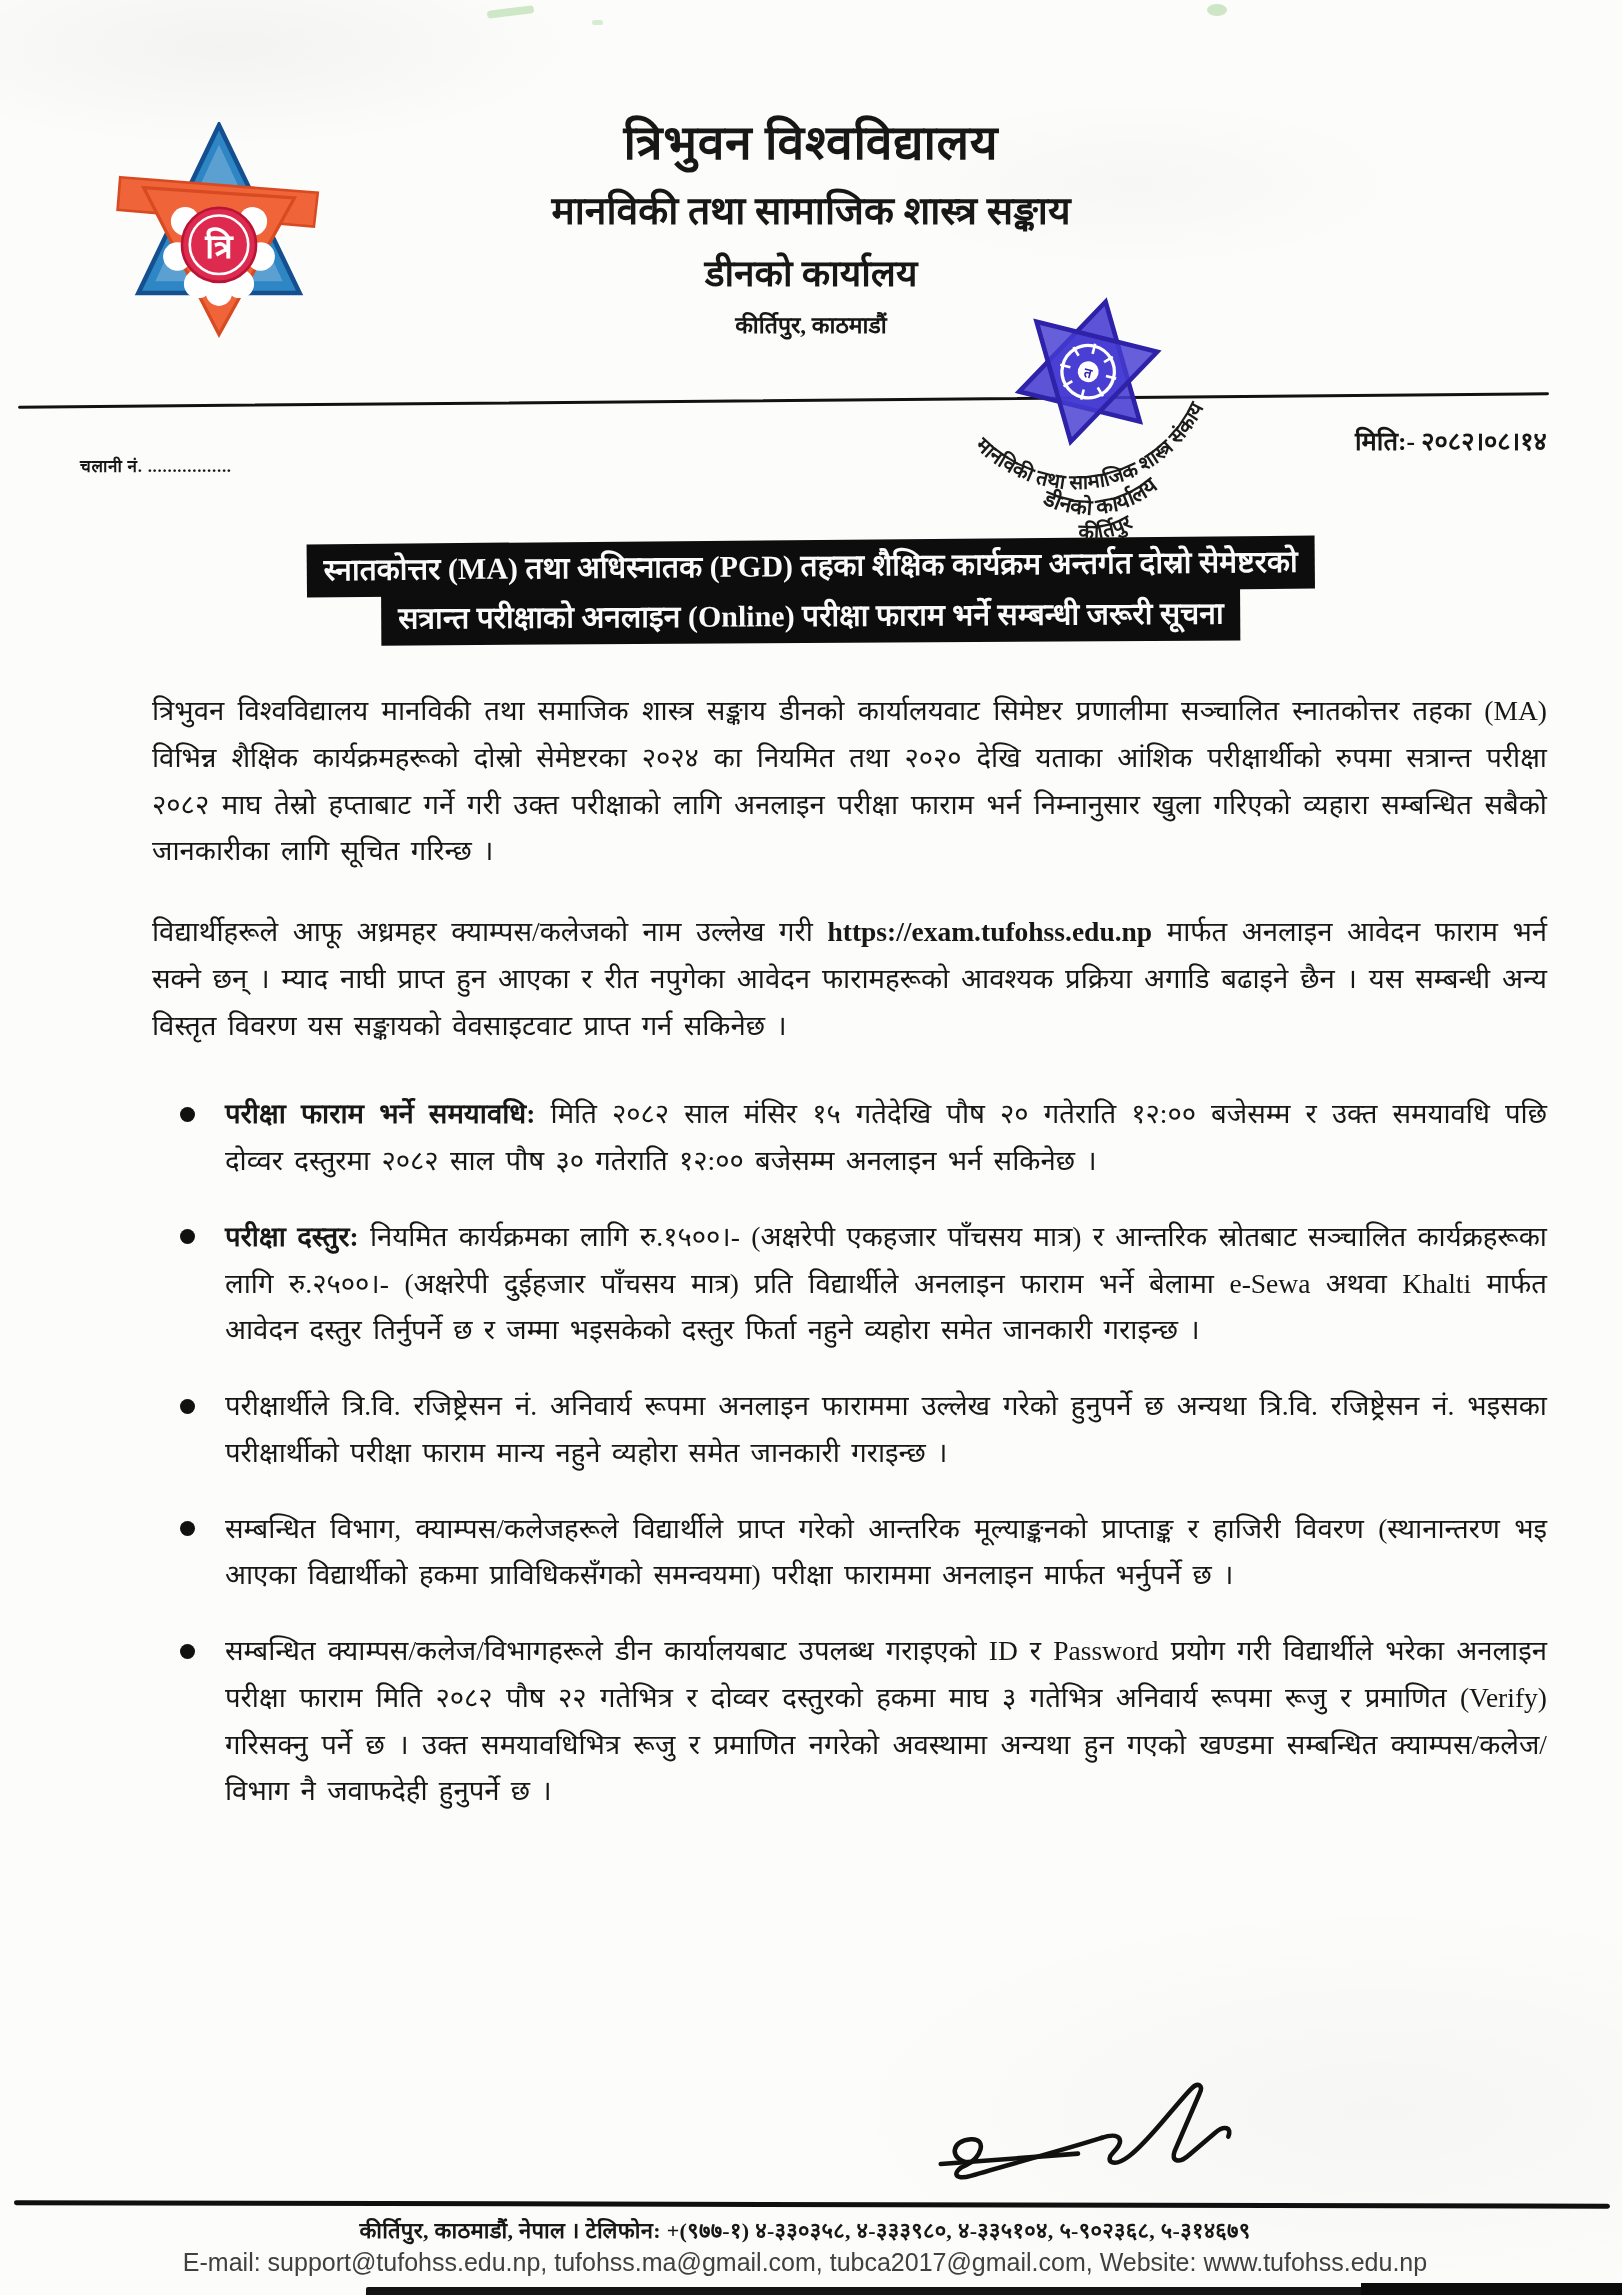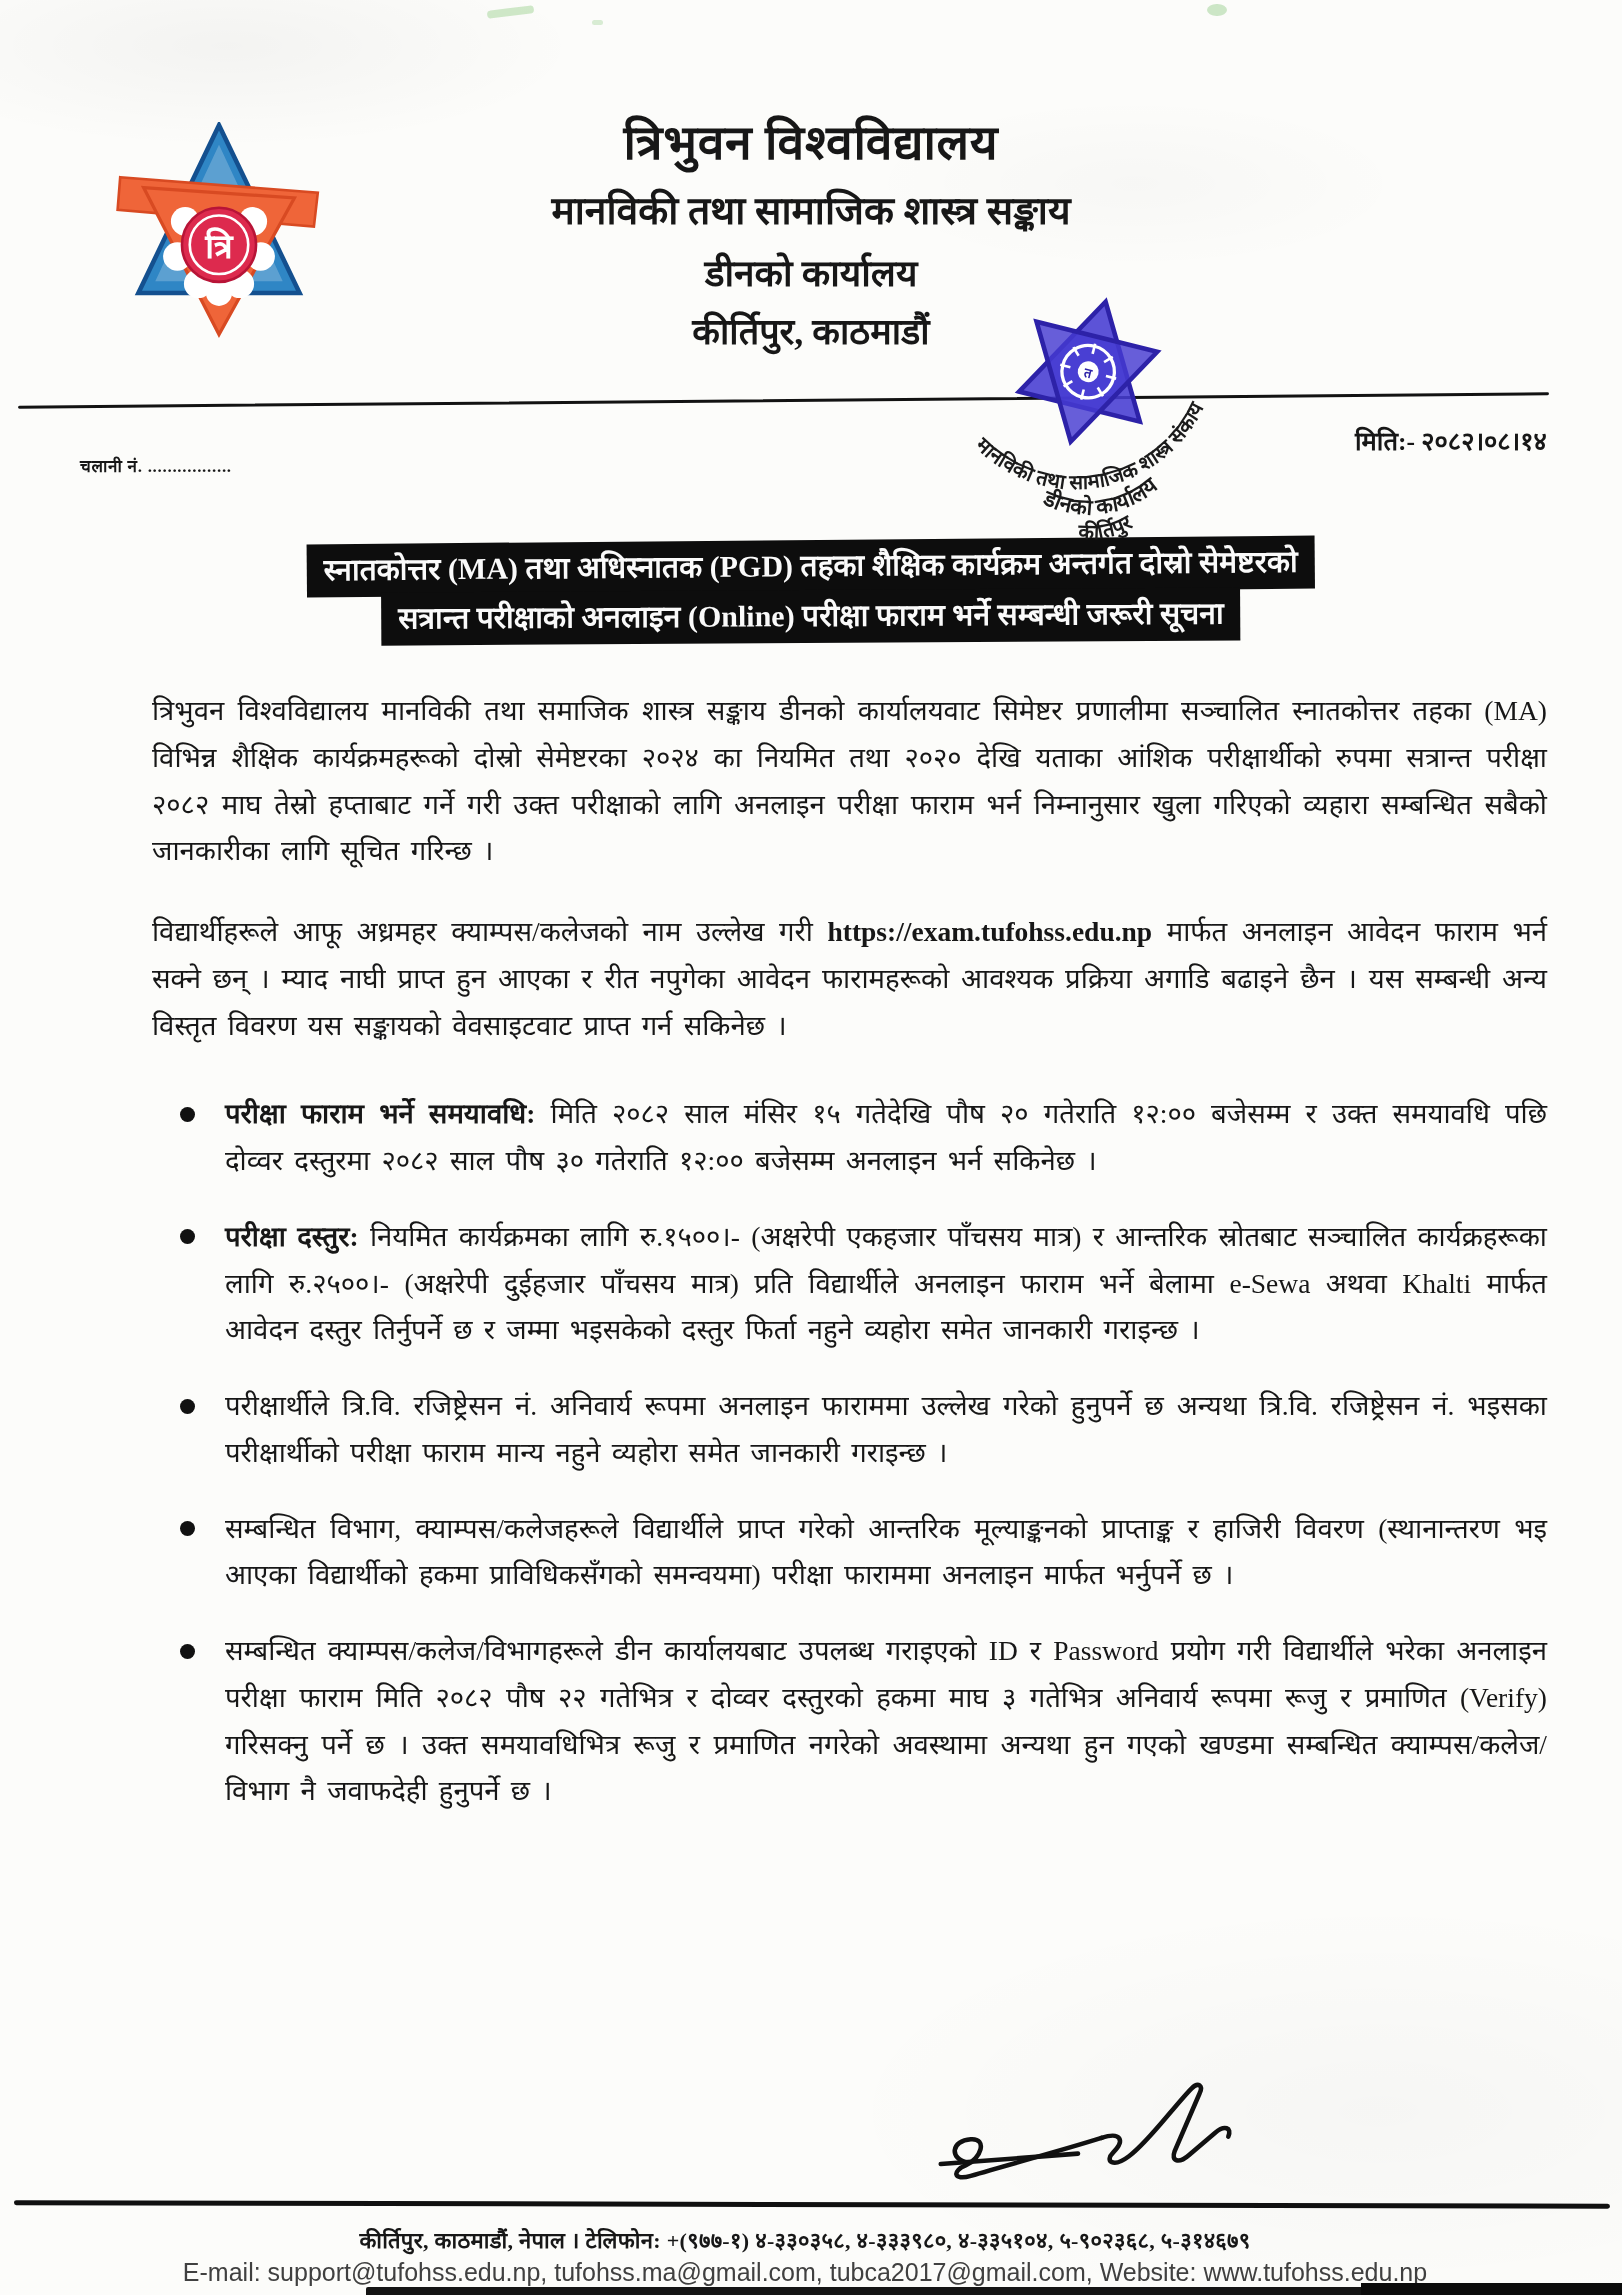--- a/index.html
+++ b/index.html
@@ -24,21 +24,21 @@
   .speck-b{position:absolute;left:1207px;top:3.9px;width:19.6px;height:11.8px;background:#9ccf92;opacity:.5;border-radius:50%;}
   .speck-c{position:absolute;left:592px;top:19.6px;width:10.5px;height:5.9px;background:#b4dcab;opacity:.5;border-radius:2.6px;}
   .scan-edge{position:absolute;bottom:0;left:366px;right:0;height:8.5px;background:#141414;border-radius:2px 2px 0 0;}
   .scan-edge2{position:absolute;bottom:0;left:1361px;right:0;height:12.4px;background:#0b0b0b;}
 
   
   .header-block{position:absolute;top:119px;left:0;right:0;text-align:center;line-height:1;}
   .hdr-university{font-size:48px;font-weight:700;letter-spacing:0.7px;margin:0 0 23.6px 0;}
   .hdr-faculty{font-size:39px;font-weight:700;margin:0 0 25px 0;}
   .hdr-office{font-size:37px;font-weight:700;margin:0 0 22px 0;}
-  .hdr-location{font-size:36px;font-weight:700;margin:0;}
+  .hdr-location{font-size:23px;font-weight:700;margin:0;}
 
   
   .logo{position:absolute;left:115px;top:122px;width:208px;height:217px;}
 
   
   .stamp{position:absolute;left:967px;top:280px;width:262px;height:275px;z-index:3;}
 
   
   .top-rule{position:absolute;left:18.3px;top:399px;width:1531px;height:3.3px;background:#121212;border-radius:2px;transform:rotate(-0.5deg);z-index:2;}
 
@@ -57,21 +57,21 @@
   ul.notice-list{list-style:none;margin:42px 0 0 0;padding:0;}
   ul.notice-list li{position:relative;padding-left:73px;margin:0 0 29px 0;}
   ul.notice-list li .dot{position:absolute;left:27.5px;top:15.7px;width:15px;height:15px;background:#111;border-radius:50%;}
   .lead{font-weight:700;}
 
   
   .signature{position:absolute;left:929px;top:2066px;width:379px;height:121px;}
 
   
   .footer-rule{position:absolute;left:14.4px;top:2202px;width:1596px;height:5.2px;background:#101010;border-radius:2.6px;transform:rotate(0.12deg);}
-  .footer{position:absolute;left:0;right:12px;top:2214px;text-align:center;margin-top:10px;}
+  .footer{position:absolute;left:0;right:12px;top:2214px;text-align:center;}
   .footer-line1{font-size:22px;font-weight:700;letter-spacing:0.3px;margin:0 0 3.9px 0;}
   .footer-line2{font-size:25px;font-weight:400;color:#404040;filter:blur(0.3px);font-family:"Liberation Sans","DejaVu Sans",sans-serif;}
 </style>
 </head>
 <body>
 
 <div class="page">
 
   <div class="speck-a"></div>
   <div class="speck-b"></div>

